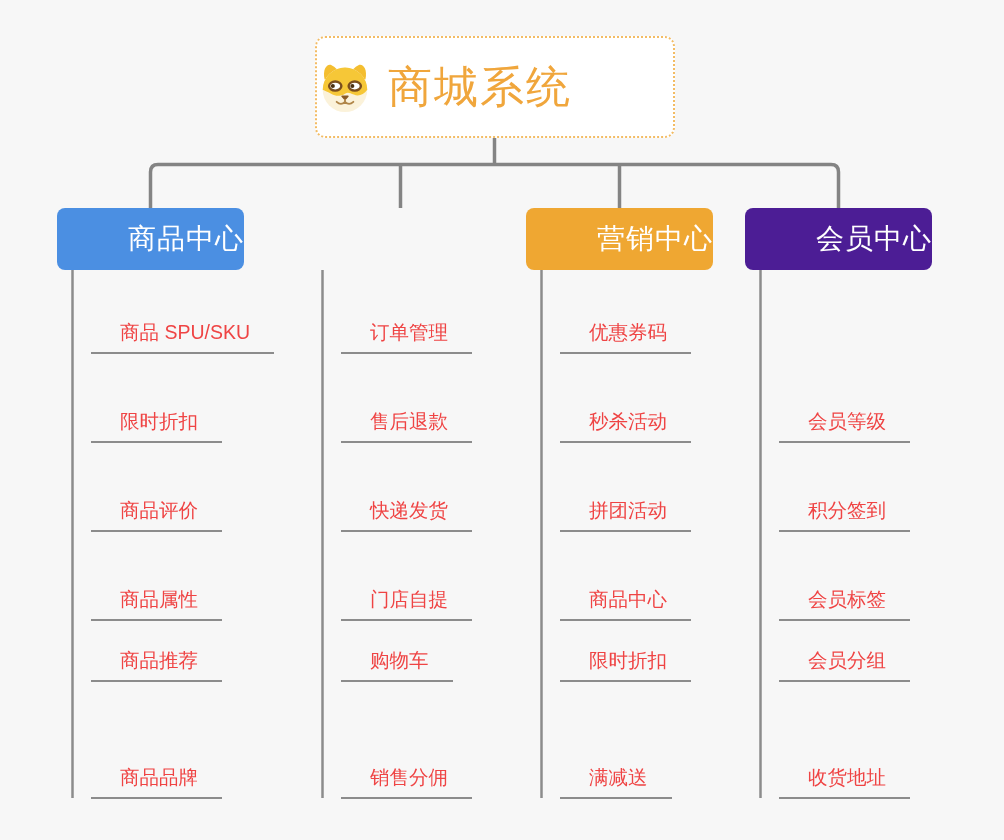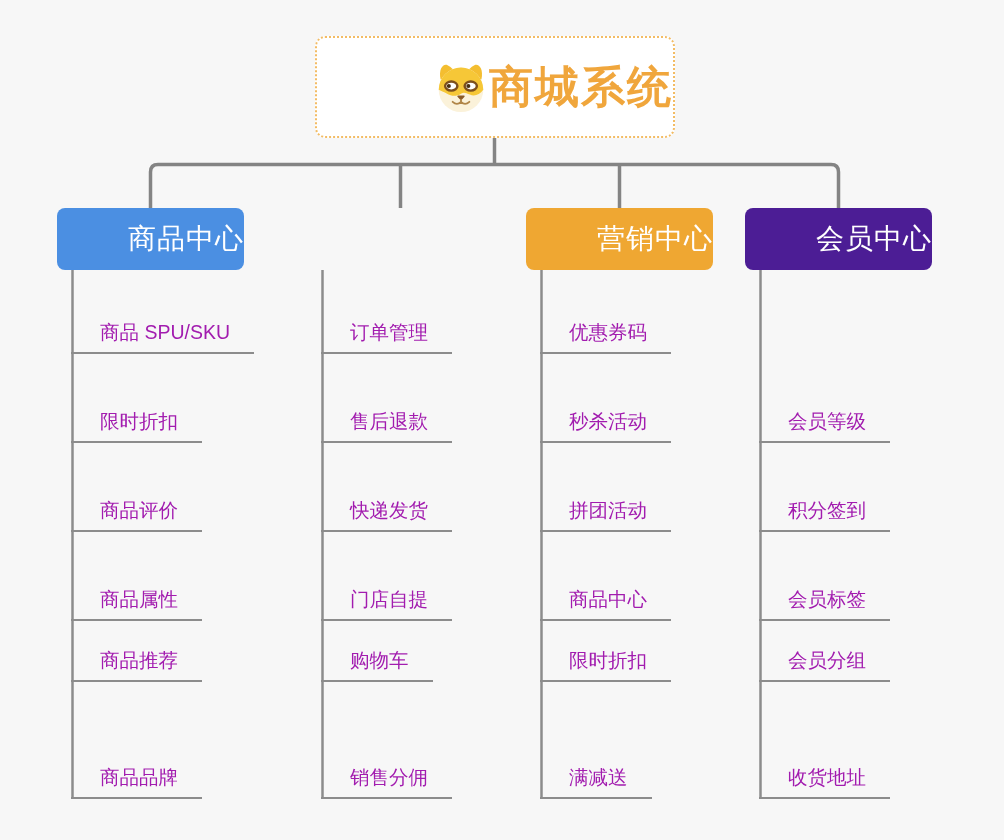--- a/index.html
+++ b/index.html
@@ -10,23 +10,22 @@
     font-family:"Liberation Sans","DejaVu Sans",sans-serif;
   }
   .canvas{position:relative;width:1004px;height:840px;}
   .connectors{position:absolute;left:0;top:0;width:1004px;height:840px;z-index:0;}
 
   
   .root-node{
     position:absolute;left:315px;top:36px;width:360px;height:102px;
     background:#FFFFFF;border:2px dotted #F3BC64;border-radius:10px;
     box-sizing:border-box;
-    display:flex;align-items:center;justify-content:flex-end;gap:0;
+    display:flex;align-items:center;justify-content:flex-start;gap:15px;
     z-index:2;
-    font-weight:bold;
   }
   .root-label{
     font-size:44px;color:#F0A63C;letter-spacing:2px;white-space:nowrap;
   }
   .dog-icon{width:56px;height:52px;flex:0 0 auto;}
 
   
   .branch{
     position:absolute;top:208px;width:187px;height:62px;
     border-radius:8px;display:flex;align-items:center;justify-content:flex-end;
@@ -34,25 +33,26 @@
   }
   .branch-label{font-size:28px;color:#FFFFFF;letter-spacing:1px;white-space:nowrap;}
   .b0{left:57px;}
   .b1{left:307px;}
   .b2{left:526px;}
   .b3{left:745px;}
 
   
   .leaf{
     position:absolute;
-    font-size:19.5px;line-height:24px;color:#a21caf;
+    font-size:19.5px;line-height:24px;color:#ef4444;
     padding:0 24px 8px 29px;
     border-bottom:2px solid #8C8C8C;
     white-space:nowrap;
     z-index:1;
+    margin-left:20px;
   }
   .c0{left:71px;}
   .c1{left:321px;}
   .c2{left:540px;}
   .c3{left:759px;}
   .r0{top:320px;}
   .r1{top:409px;}
   .r2{top:498px;}
   .r3{top:587px;}
   .r4{top:648px;}

